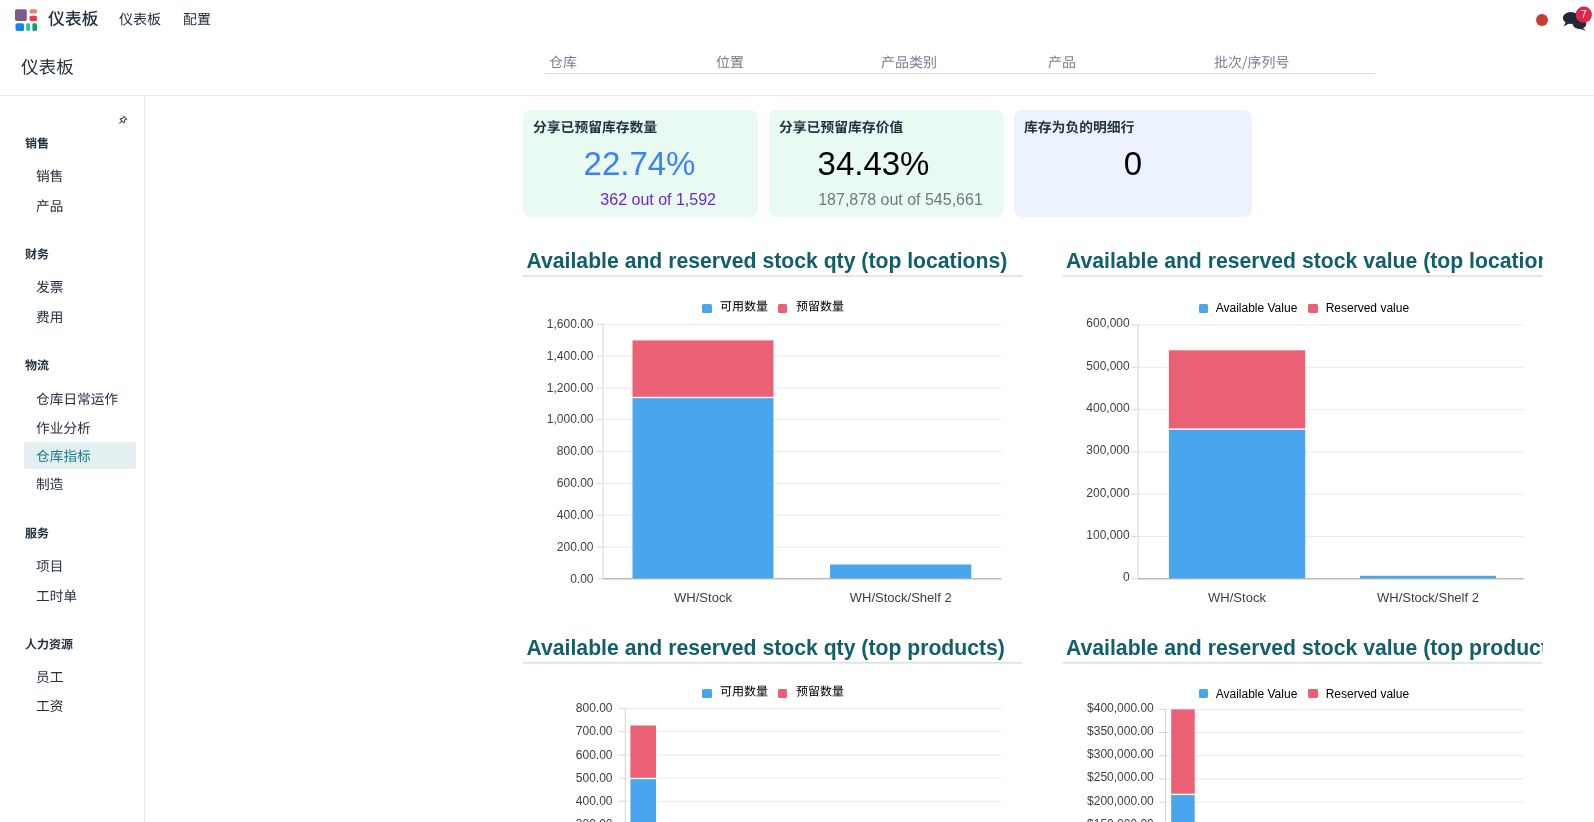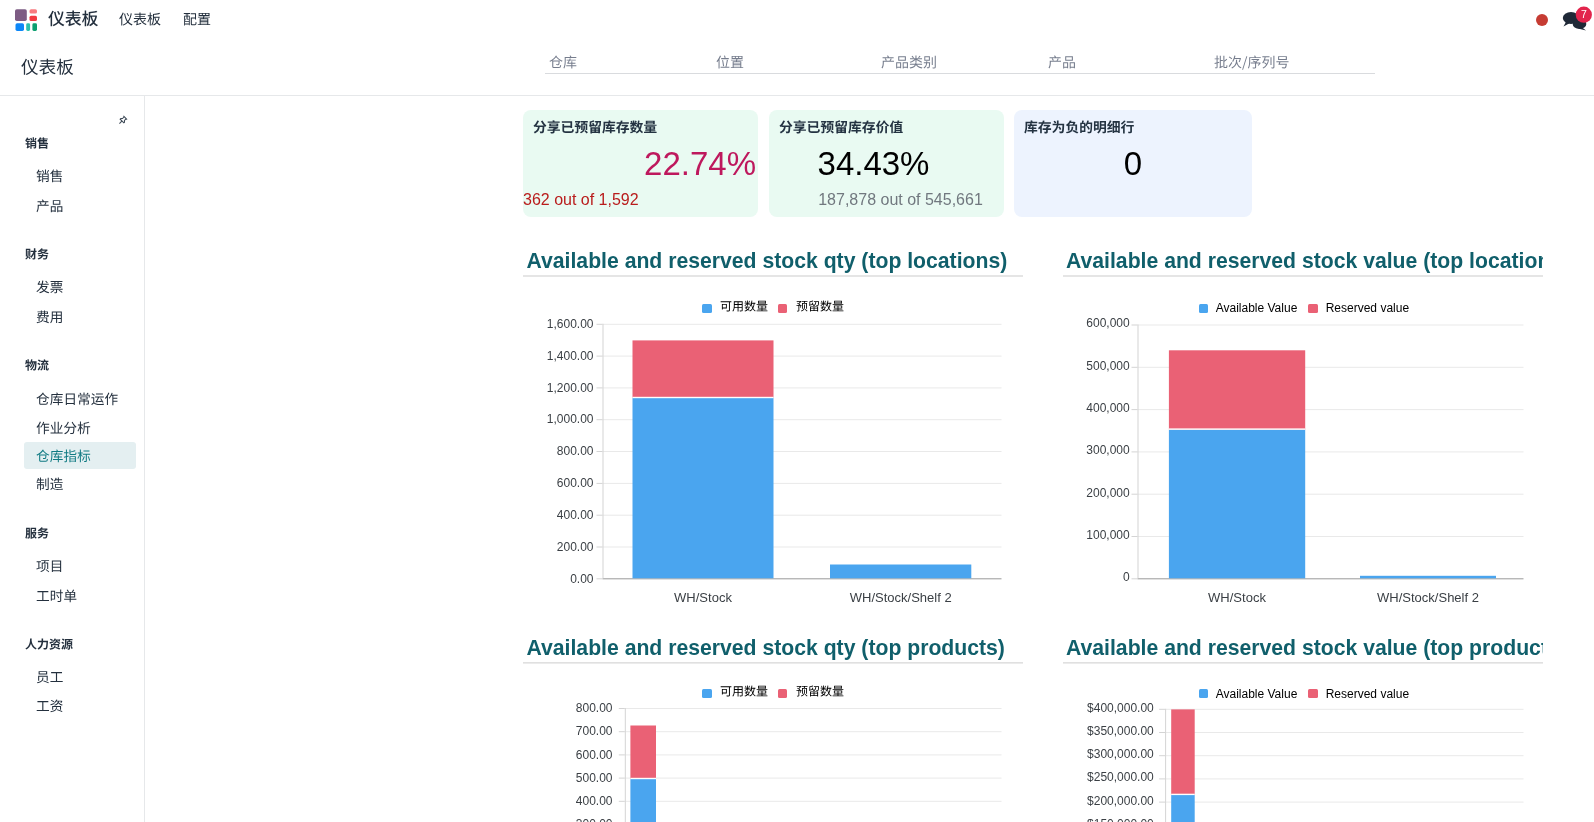--- a/index.html
+++ b/index.html
@@ -292,22 +292,22 @@
       <use href="#g57" transform="translate(1000,0) scale(1,-1)"></use>
       <use href="#g58" transform="translate(2000,0) scale(1,-1)"></use>
       <use href="#g59" transform="translate(3000,0) scale(1,-1)"></use>
       <use href="#g60" transform="translate(4000,0) scale(1,-1)"></use>
       <use href="#g61" transform="translate(5000,0) scale(1,-1)"></use>
       <use href="#g62" transform="translate(6000,0) scale(1,-1)"></use>
       <use href="#g63" transform="translate(7000,0) scale(1,-1)"></use>
       <use href="#g64" transform="translate(8000,0) scale(1,-1)"></use>
     </svg>
   </div>
-<div class="a" style="left:523px;top:147px;width:233px;text-align:right;font-size:33px;font-weight:400;color:#be185d;line-height:1">22.74%</div>
-<div class="a" style="left:523px;top:192px;width:193px;text-align:left;font-size:16px;color:#b91c1c;line-height:1">362 out of 1,592</div>
+<div class="a" style="left:523px;top:147px;width:233px;text-align:center;font-size:33px;font-weight:400;color:#3b82f6;line-height:1">22.74%</div>
+<div class="a" style="left:523px;top:192px;width:193px;text-align:right;font-size:16px;color:#6d28d9;line-height:1">362 out of 1,592</div>
 <div class="a" style="left:769px;top:110px;width:235px;height:107px;background:#e9faf2;border-radius:8px"></div>
 <div class="a" style="left:779.0px;top:120.2px;">
     <svg width="124.20" height="13.80" viewBox="0 -880 9000 1000" style="display:block;overflow:visible" fill="#243342">
       <use href="#g56" transform="translate(0,0) scale(1,-1)"></use>
       <use href="#g57" transform="translate(1000,0) scale(1,-1)"></use>
       <use href="#g58" transform="translate(2000,0) scale(1,-1)"></use>
       <use href="#g59" transform="translate(3000,0) scale(1,-1)"></use>
       <use href="#g60" transform="translate(4000,0) scale(1,-1)"></use>
       <use href="#g61" transform="translate(5000,0) scale(1,-1)"></use>
       <use href="#g62" transform="translate(6000,0) scale(1,-1)"></use>

